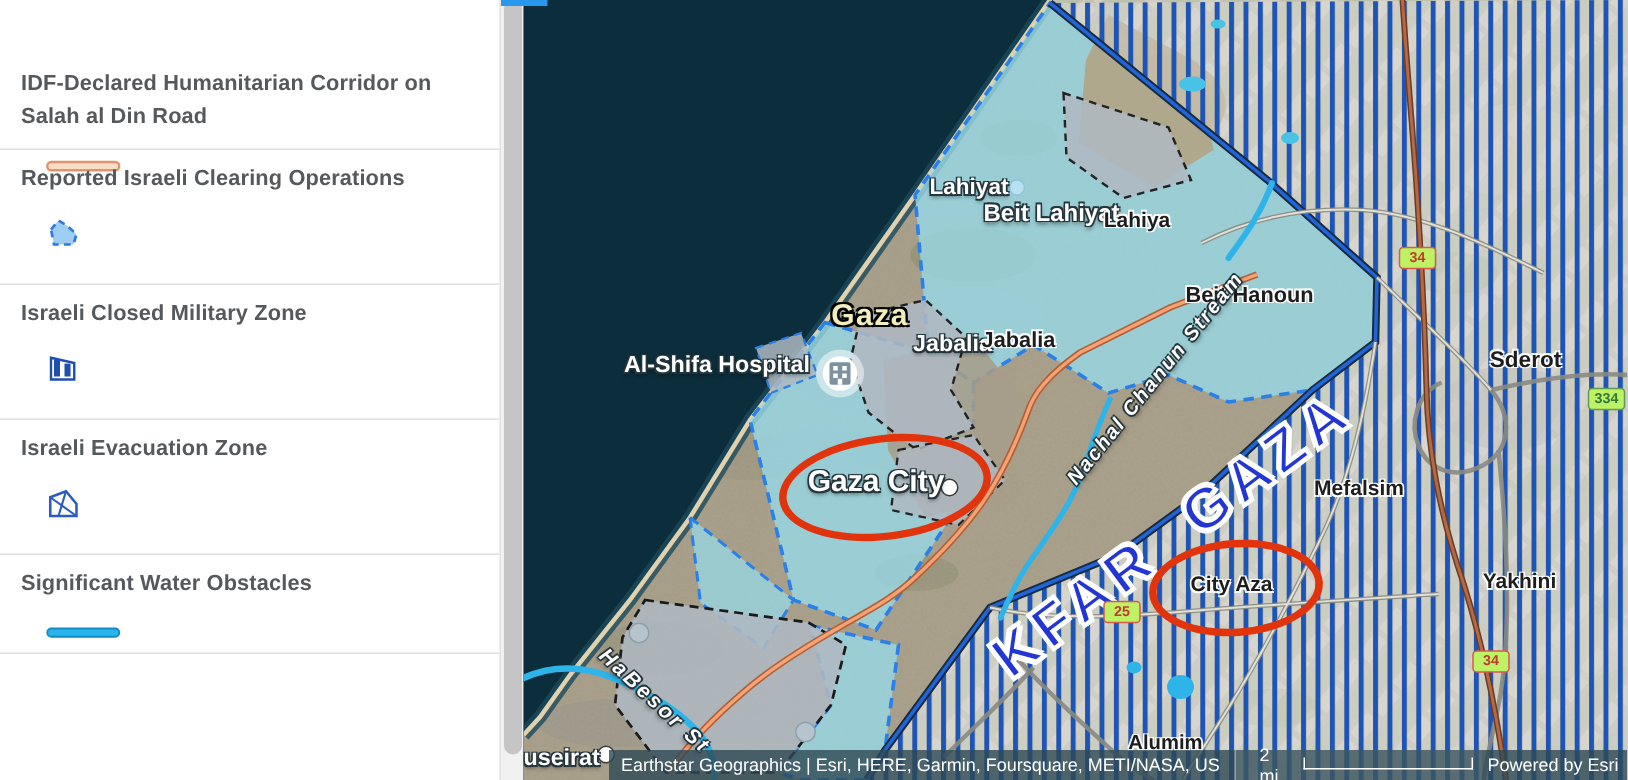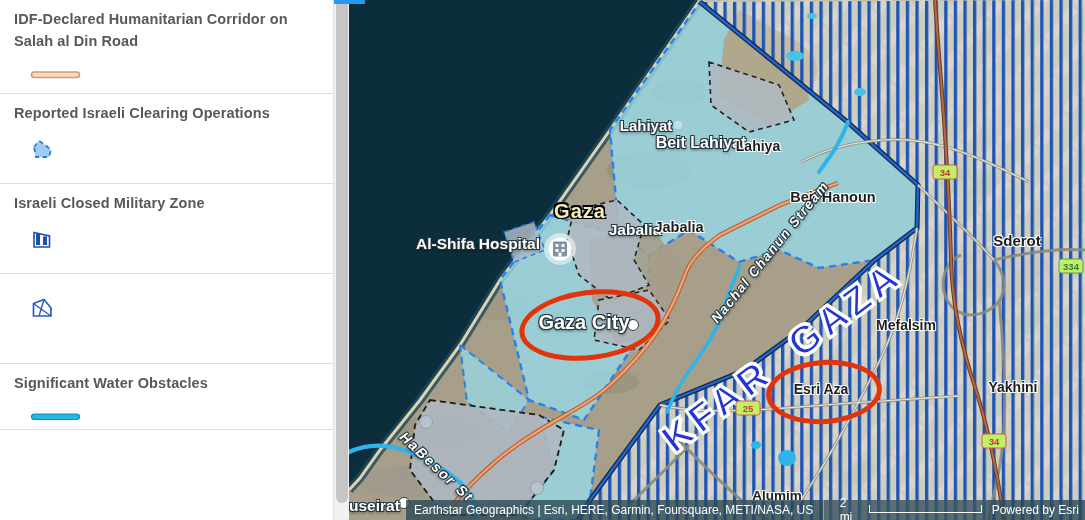--- a/index.html
+++ b/index.html
@@ -4,21 +4,21 @@
 <style>
   html,body{margin:0;padding:0;background:#fff;}
   .app{position:relative;width:1085px;height:520px;overflow:hidden;font-family:"Liberation Sans",sans-serif;background:#fff;}
 
   
   .sidebar{position:absolute;left:0;top:0;width:333px;height:520px;background:#fff;overflow:hidden;}
   .legend-item{box-sizing:border-box;padding:9px 18px 0 14px;border-bottom:1px solid #dcdee0;}
   .legend-item:last-child{border-bottom:1px solid #dcdee0;}
   .legend-label{font-size:14.5px;font-weight:600;color:#55595c;line-height:1.5;letter-spacing:.1px;}
   .legend-symbol{margin:13px 0 0 16px;height:24px;}
-  .li-1{height:94px;} .li-2{height:90px;} .li-3{height:90px;} .li-4{height:90px;} .li-5{height:90px;} .li-6{height:66px;}
+  .li-1{height:63px;margin-top:37px;} .li-2{height:90px;} .li-3{height:90px;} .li-4{height:90px;} .li-5{height:90px;} .li-6{height:66px;}
 
   
   .scroll-track{position:absolute;left:333px;top:0;width:16px;height:520px;background:#f1f1f1;border-left:1px solid #e2e2e2;}
   .scroll-thumb{position:absolute;left:1.5px;top:0;width:12px;height:503px;background:#c5c5c5;border-radius:6px;}
   .top-accent{position:absolute;left:334px;top:0;width:31px;height:3.5px;background:#2798ec;z-index:60;}
 
   
   .map{position:absolute;left:349px;top:0;width:736px;height:520px;overflow:hidden;background:#0c2d3b;}
   .map svg{position:absolute;left:0;top:0;}
 
@@ -76,20 +76,21 @@
       <div class="legend-symbol">
         <svg width="26" height="24" viewBox="0 0 26 24">
           <path d="M4,4.5 L19.5,8 L19.5,19 L4,19 Z" fill="none" stroke="#1c4fae" stroke-width="1.6"></path>
           <rect x="6" y="6" width="4" height="11" fill="#1c4fae"></rect>
           <rect x="13" y="8.4" width="4" height="8.6" fill="#1c4fae"></rect>
         </svg>
       </div>
     </div>
 
     <div class="legend-item li-5">
+      <div class="legend-label">Israeli Evacuation Zone</div>
       <div class="legend-symbol">
         <svg width="26" height="26" viewBox="0 0 26 26">
           <path d="M3.5,7.5 L14,3.5 L21,12 L21,20 L3.5,20 Z" fill="none" stroke="#2b5cc4" stroke-width="1.7"></path>
           <path d="M3.5,7.5 L21,20 M14,3.5 L9,20" fill="none" stroke="#2b5cc4" stroke-width="1.4"></path>
         </svg>
       </div>
     </div>
 
     <div class="legend-item li-6">
       <div class="legend-label">Significant Water Obstacles</div>
@@ -239,21 +240,21 @@
     <div class="maplabel halo-dark" style="left:352px;top:143px;font-size:16px;">Beit Lahiyat</div>
     <div class="maplabel halo-light" style="left:409px;top:146px;font-size:14px;">Lahiya</div>
     <div class="maplabel halo-light" style="left:484px;top:197px;font-size:14.5px;">Beit Hanoun</div>
     <div class="maplabel halo-dark" style="left:286px;top:230px;font-size:15.5px;">Jabalia</div>
     <div class="maplabel halo-light" style="left:330px;top:227px;font-size:14.5px;">Jabalia</div>
     <div class="maplabel halo-dark" style="left:129px;top:244px;font-size:15.5px;">Al-Shifa Hospital</div>
     <div class="maplabel halo-dark" style="left:235px;top:322px;font-size:20px;">Gaza City</div>
     <div class="maplabel halo-dark" style="left:0px;top:506px;transform:translate(0,-50%);font-size:15.5px;">useirat</div>
     <div class="maplabel halo-light" style="left:656px;top:240px;font-size:15px;margin-left:12px;">Sderot</div>
     <div class="maplabel halo-light" style="left:557px;top:325px;font-size:14px;">Mefalsim</div>
-    <div class="maplabel halo-light" style="left:472px;top:389px;font-size:14px;">Esri Aza</div>
+    <div class="maplabel halo-light" style="left:472px;top:389px;font-size:14px;">City Aza</div>
     <div class="maplabel halo-light" style="left:664px;top:387px;font-size:14px;">Yakhini</div>
     <div class="maplabel halo-light" style="left:428px;top:495px;font-size:13.5px;">Alumim</div>
 
     <div class="maplabel halo-dark lbl-italic" style="left:421px;top:252px;font-size:13.5px;transform:translate(-50%,-50%) rotate(-51deg);letter-spacing:1.5px;">Nachal Chanun Stream</div>
     <div class="maplabel halo-dark lbl-italic" style="left:88px;top:467px;font-size:14px;transform:translate(-50%,-50%) rotate(43deg);letter-spacing:2px;">HaBesor St</div>
 
     <div class="maplabel big-annot" style="left:433px;top:357px;transform:translate(-50%,-50%) rotate(-37deg);">KFAR GAZA</div>
 
     <div class="red-ellipse" style="left:170px;top:290px;width:132px;height:60px;transform:rotate(-7deg);"></div>
     <div class="red-ellipse" style="left:417px;top:360px;width:106px;height:54px;transform:rotate(-4deg);"></div>

